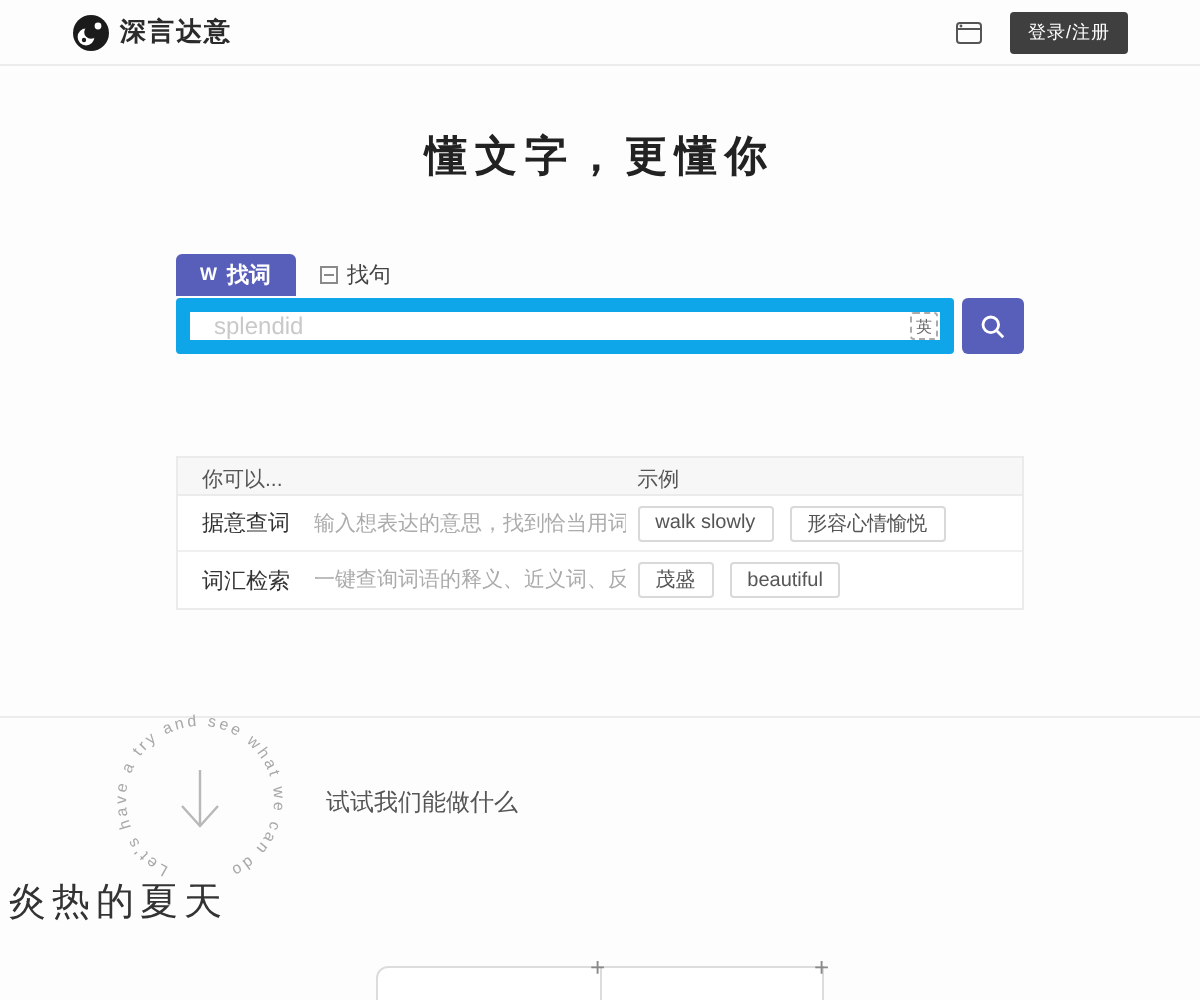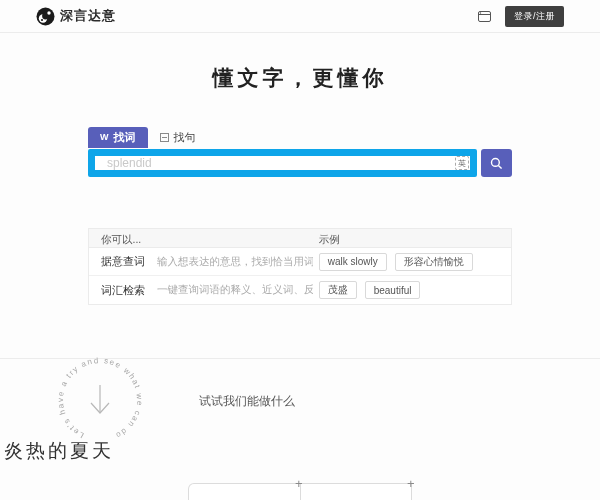--- a/index.html
+++ b/index.html
@@ -81,21 +81,21 @@
   .row-desc { color:#ababab; font-size:10.5px; margin-left:12px; white-space:nowrap; overflow:hidden; }
   .tag {
     border:1px solid #d9d9d9; background:#fff; border-radius:2px; height:18px;
     font-size:10px; color:#555; padding:0 8px; cursor:pointer; white-space:nowrap;
     font-family:inherit;
   }
 
   
   .divider { position:absolute; top:358px; left:0; width:100%; height:1px; background:#ececec; }
   .try-circle { position:absolute; left:52px; top:352px; }
-  .try-hint { position:absolute; left:163px; top:393px; font-size:12px; color:#555;margin-left:36px; }
+  .try-hint { position:absolute; left:163px; top:393px; font-size:12px; color:#555; }
   .section-title {
     position:absolute; top:438px; left:4px; width:100%; 
     font-size:19px; color:#333; letter-spacing:3px; font-weight:500;
   }
 
   
   .cards {
     position:absolute; left:188px; top:483px; width:224px; height:30px;
     border:1px solid #dcdcdc; border-bottom:none; border-radius:6px 0 0 0; background:#fff;
   }

